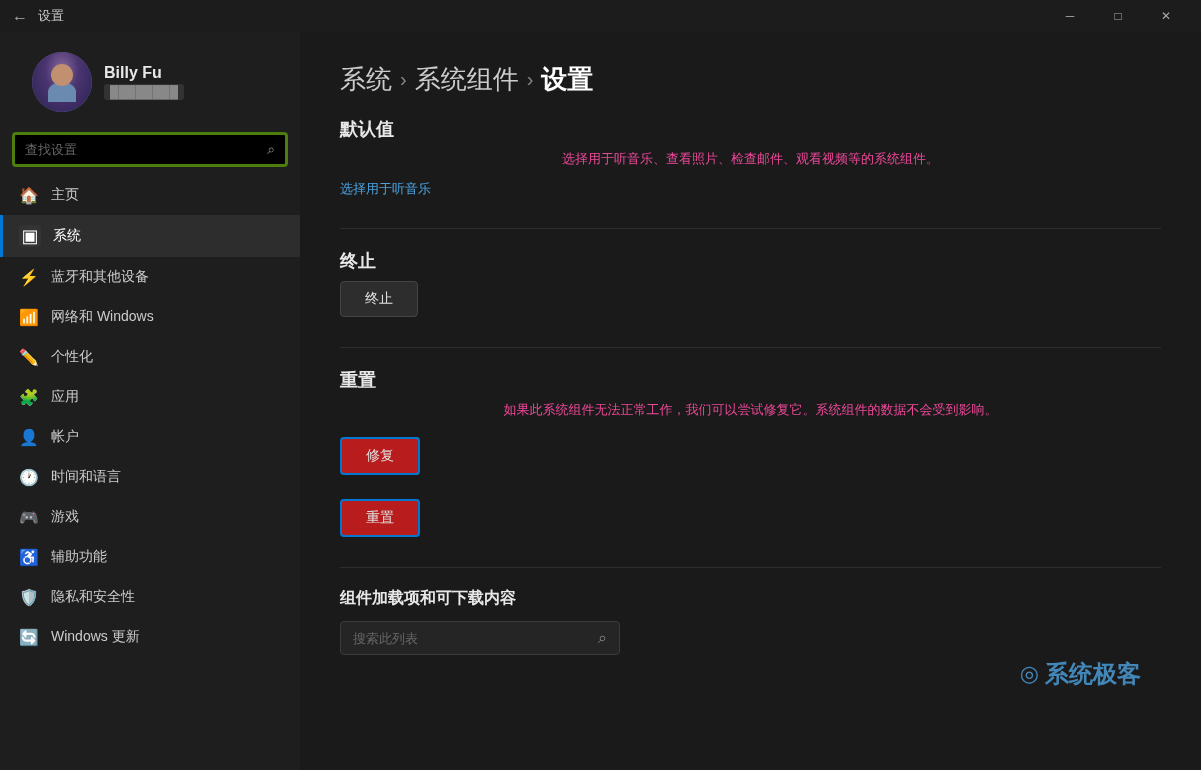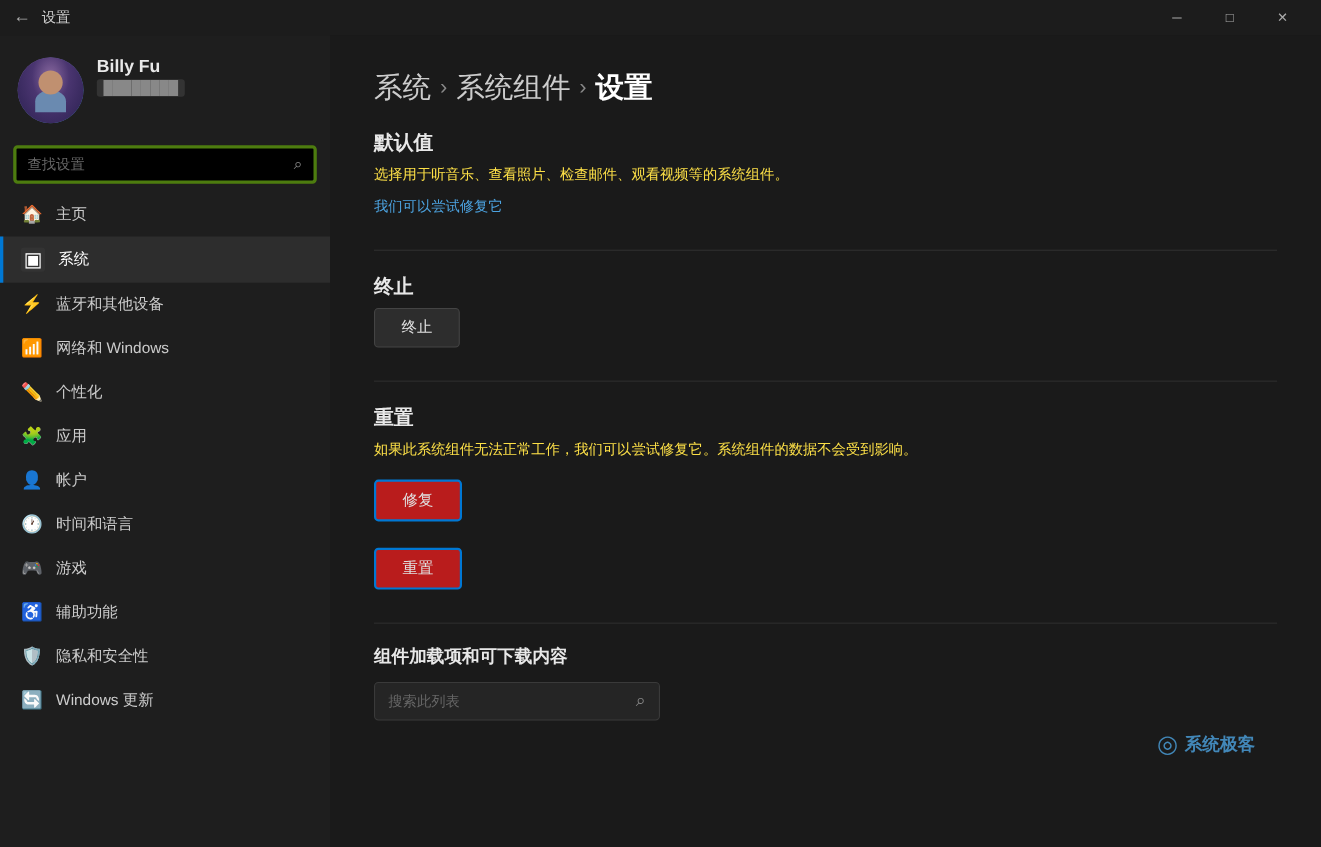--- a/index.html
+++ b/index.html
@@ -67,21 +67,23 @@
       display: flex;
       flex-direction: column;
       flex-shrink: 0;
       overflow-y: auto;
     }
 
     
     .user-profile {
       padding: 20px 16px 16px 16px;
       display: flex;
+      align-items: center;
       gap: 12px;
+      margin-left: 16px;
     }
     .avatar {
       width: 60px;
       height: 60px;
       border-radius: 50%;
       background: linear-gradient(135deg, #6a4a8a, #3a6ea5);
       display: flex;
       align-items: center;
       justify-content: center;
       overflow: hidden;
@@ -220,23 +222,24 @@
       margin-bottom: 30px;
     }
     .section-title {
       font-size: 18px;
       font-weight: 600;
       color: #e8e8e8;
       margin-bottom: 8px;
     }
     .section-desc {
       font-size: 13px;
-      color: #fde047;
+      color: #ec4899;
       margin-bottom: 10px;
       line-height: 1.5;
+      text-align: center;
     }
     .link-text {
       color: #4ca3e0;
       font-size: 13px;
       cursor: pointer;
       text-decoration: none;
     }
 
     .section-divider {
       height: 1px;
@@ -277,21 +280,21 @@
     }
 
     
     .addon-search {
       display: flex;
       align-items: center;
       background: #252525;
       border: 1px solid #3a3a3a;
       border-radius: 4px;
       padding: 7px 12px;
-      width: 260px;
+      width: 280px;
     }
     .addon-search input {
       background: transparent;
       border: none;
       outline: none;
       color: #ccc;
       font-size: 13px;
       flex: 1;
     }
     .addon-search input::placeholder { color: #666; }
@@ -398,21 +401,21 @@
       <span class="breadcrumb-item">系统</span>
       <span class="breadcrumb-sep">›</span>
       <span class="breadcrumb-item">系统组件</span>
       <span class="breadcrumb-sep">›</span>
       <span class="breadcrumb-active">设置</span>
     </div>
 
     <div class="section">
       <div class="section-title">默认值</div>
       <div class="section-desc">选择用于听音乐、查看照片、检查邮件、观看视频等的系统组件。</div>
-      <a class="link-text">我们可以尝试修复它</a>
+      <a class="link-text">选择用于听音乐</a>
     </div>
 
     <div class="section-divider"></div>
 
     <div class="section">
       <div class="section-title">终止</div>
       <button class="action-btn">终止</button>
     </div>
 
     <div class="section-divider"></div>
@@ -430,17 +433,17 @@
     <div class="section">
       <div class="addon-section-title">组件加载项和可下载内容</div>
       <div class="addon-search">
         <input type="text" placeholder="搜索此列表" style="">
         <span style="color:#888;">⌕</span>
       </div>
     </div>
 
     <div style="position:absolute; bottom:80px; right:60px; display:flex; align-items:center; gap:6px; opacity:0.8; pointer-events:none;">
       <span style="color:#4ca3e0; font-size:22px;">◎</span>
-      <span style="color:#4ca3e0; font-size:16px; font-weight:bold;">系统极客</span>
+      <span style="color:#4ca3e0; font-size:24px; font-weight:bold;">系统极客</span>
     </div>
 
   </div>
 </div>
 
 </body></html>

